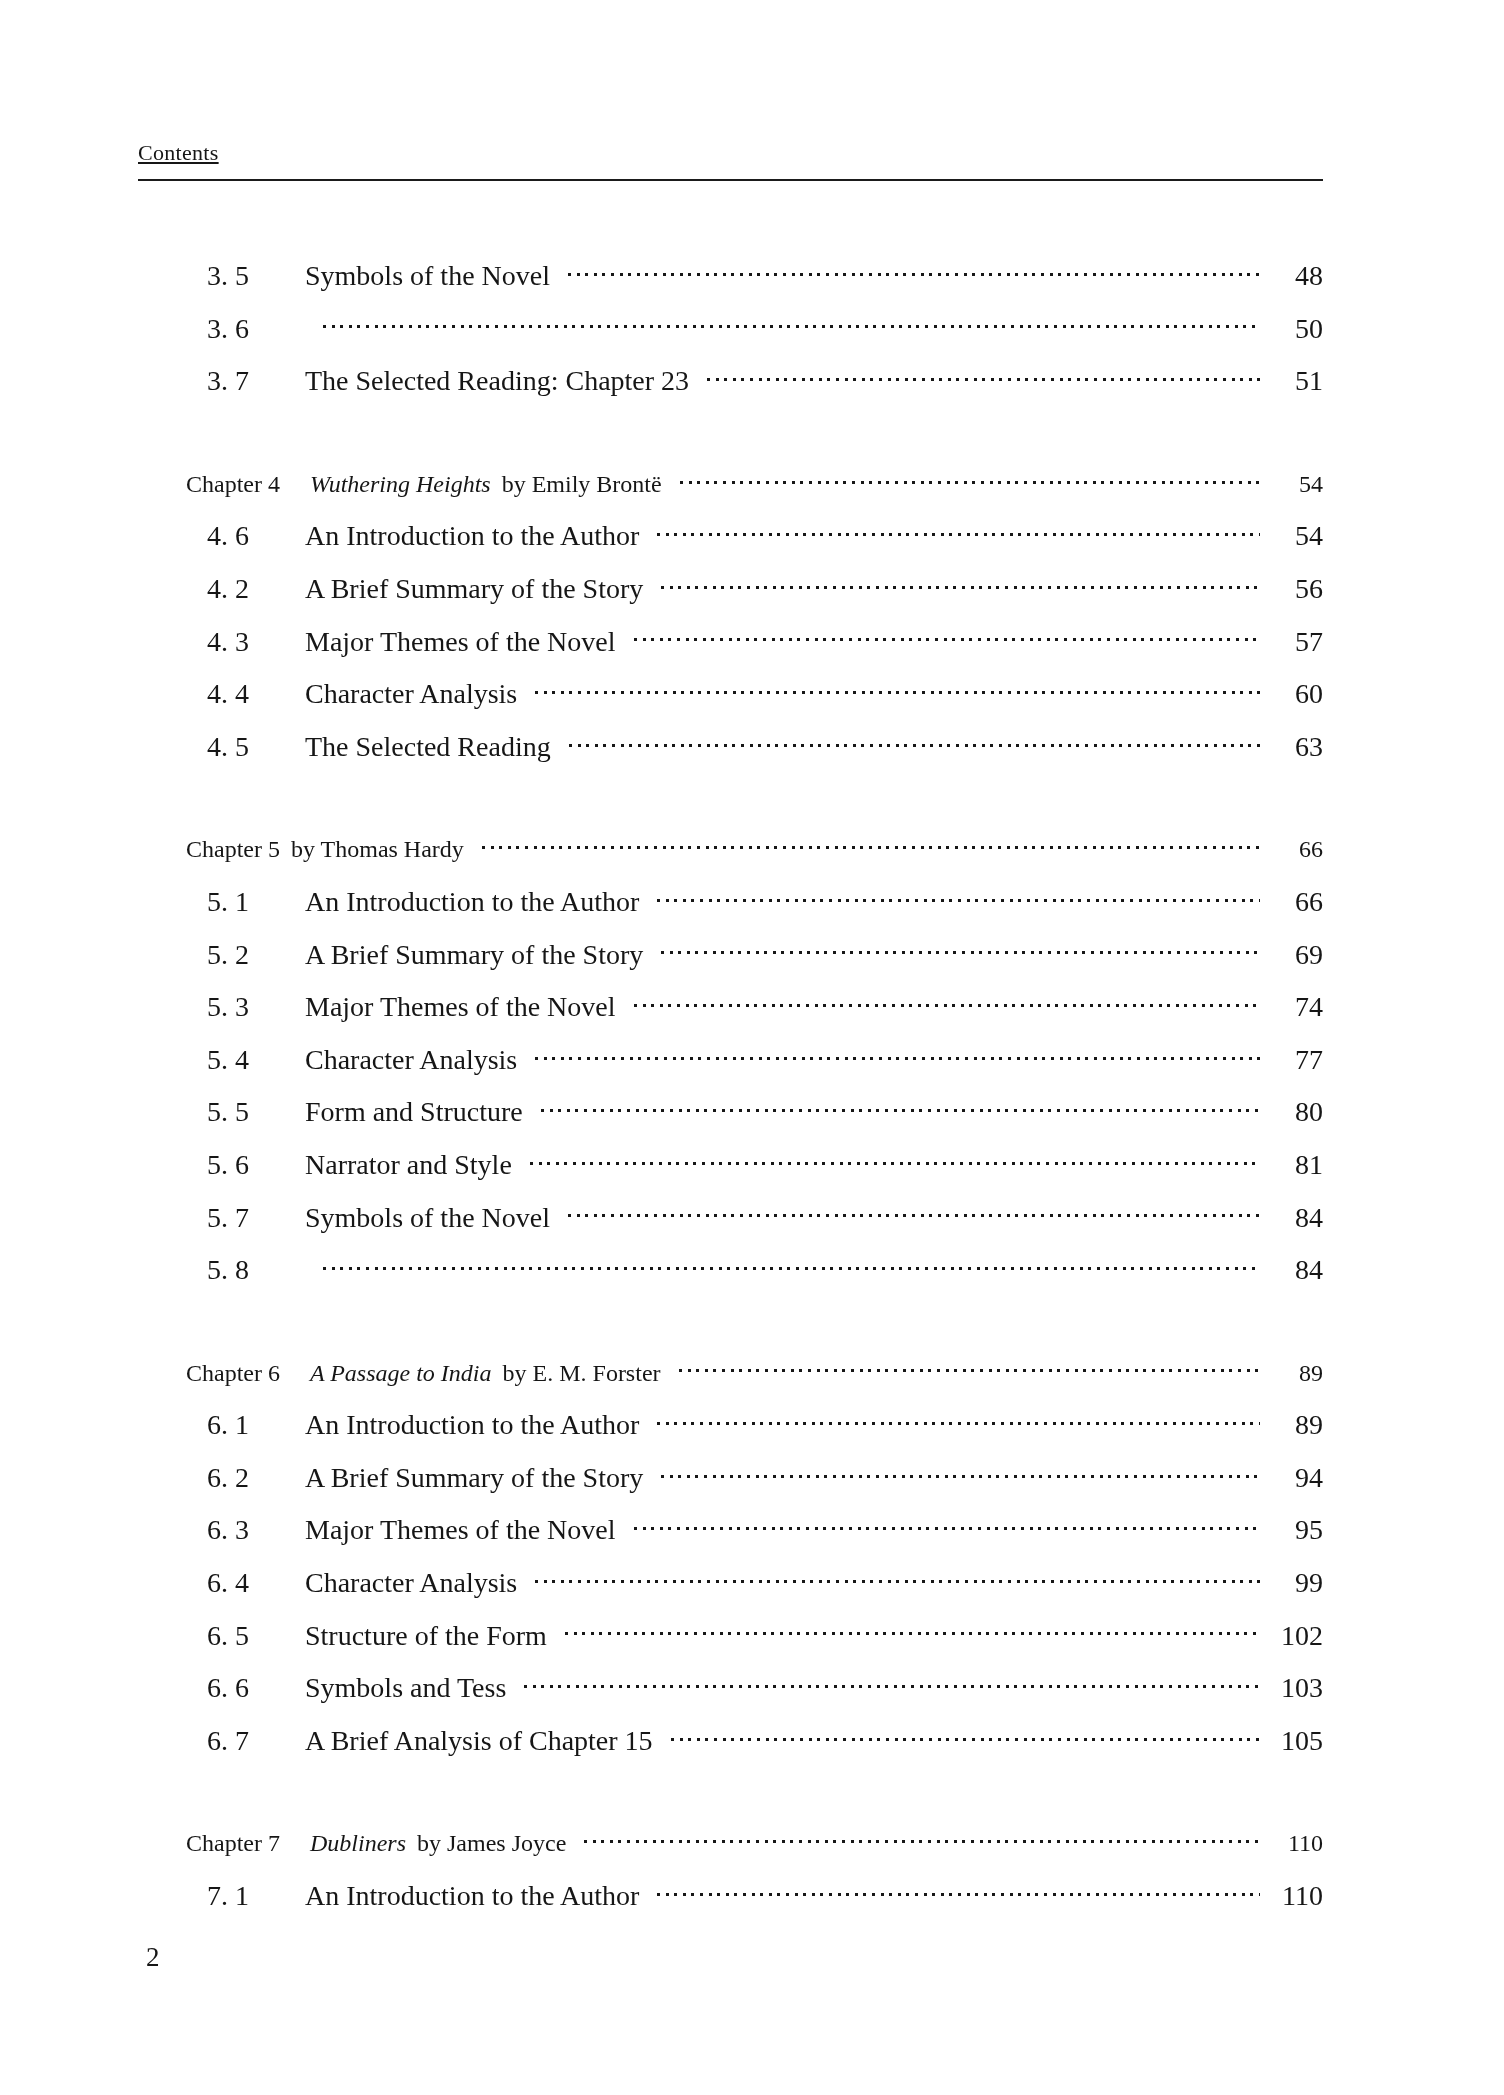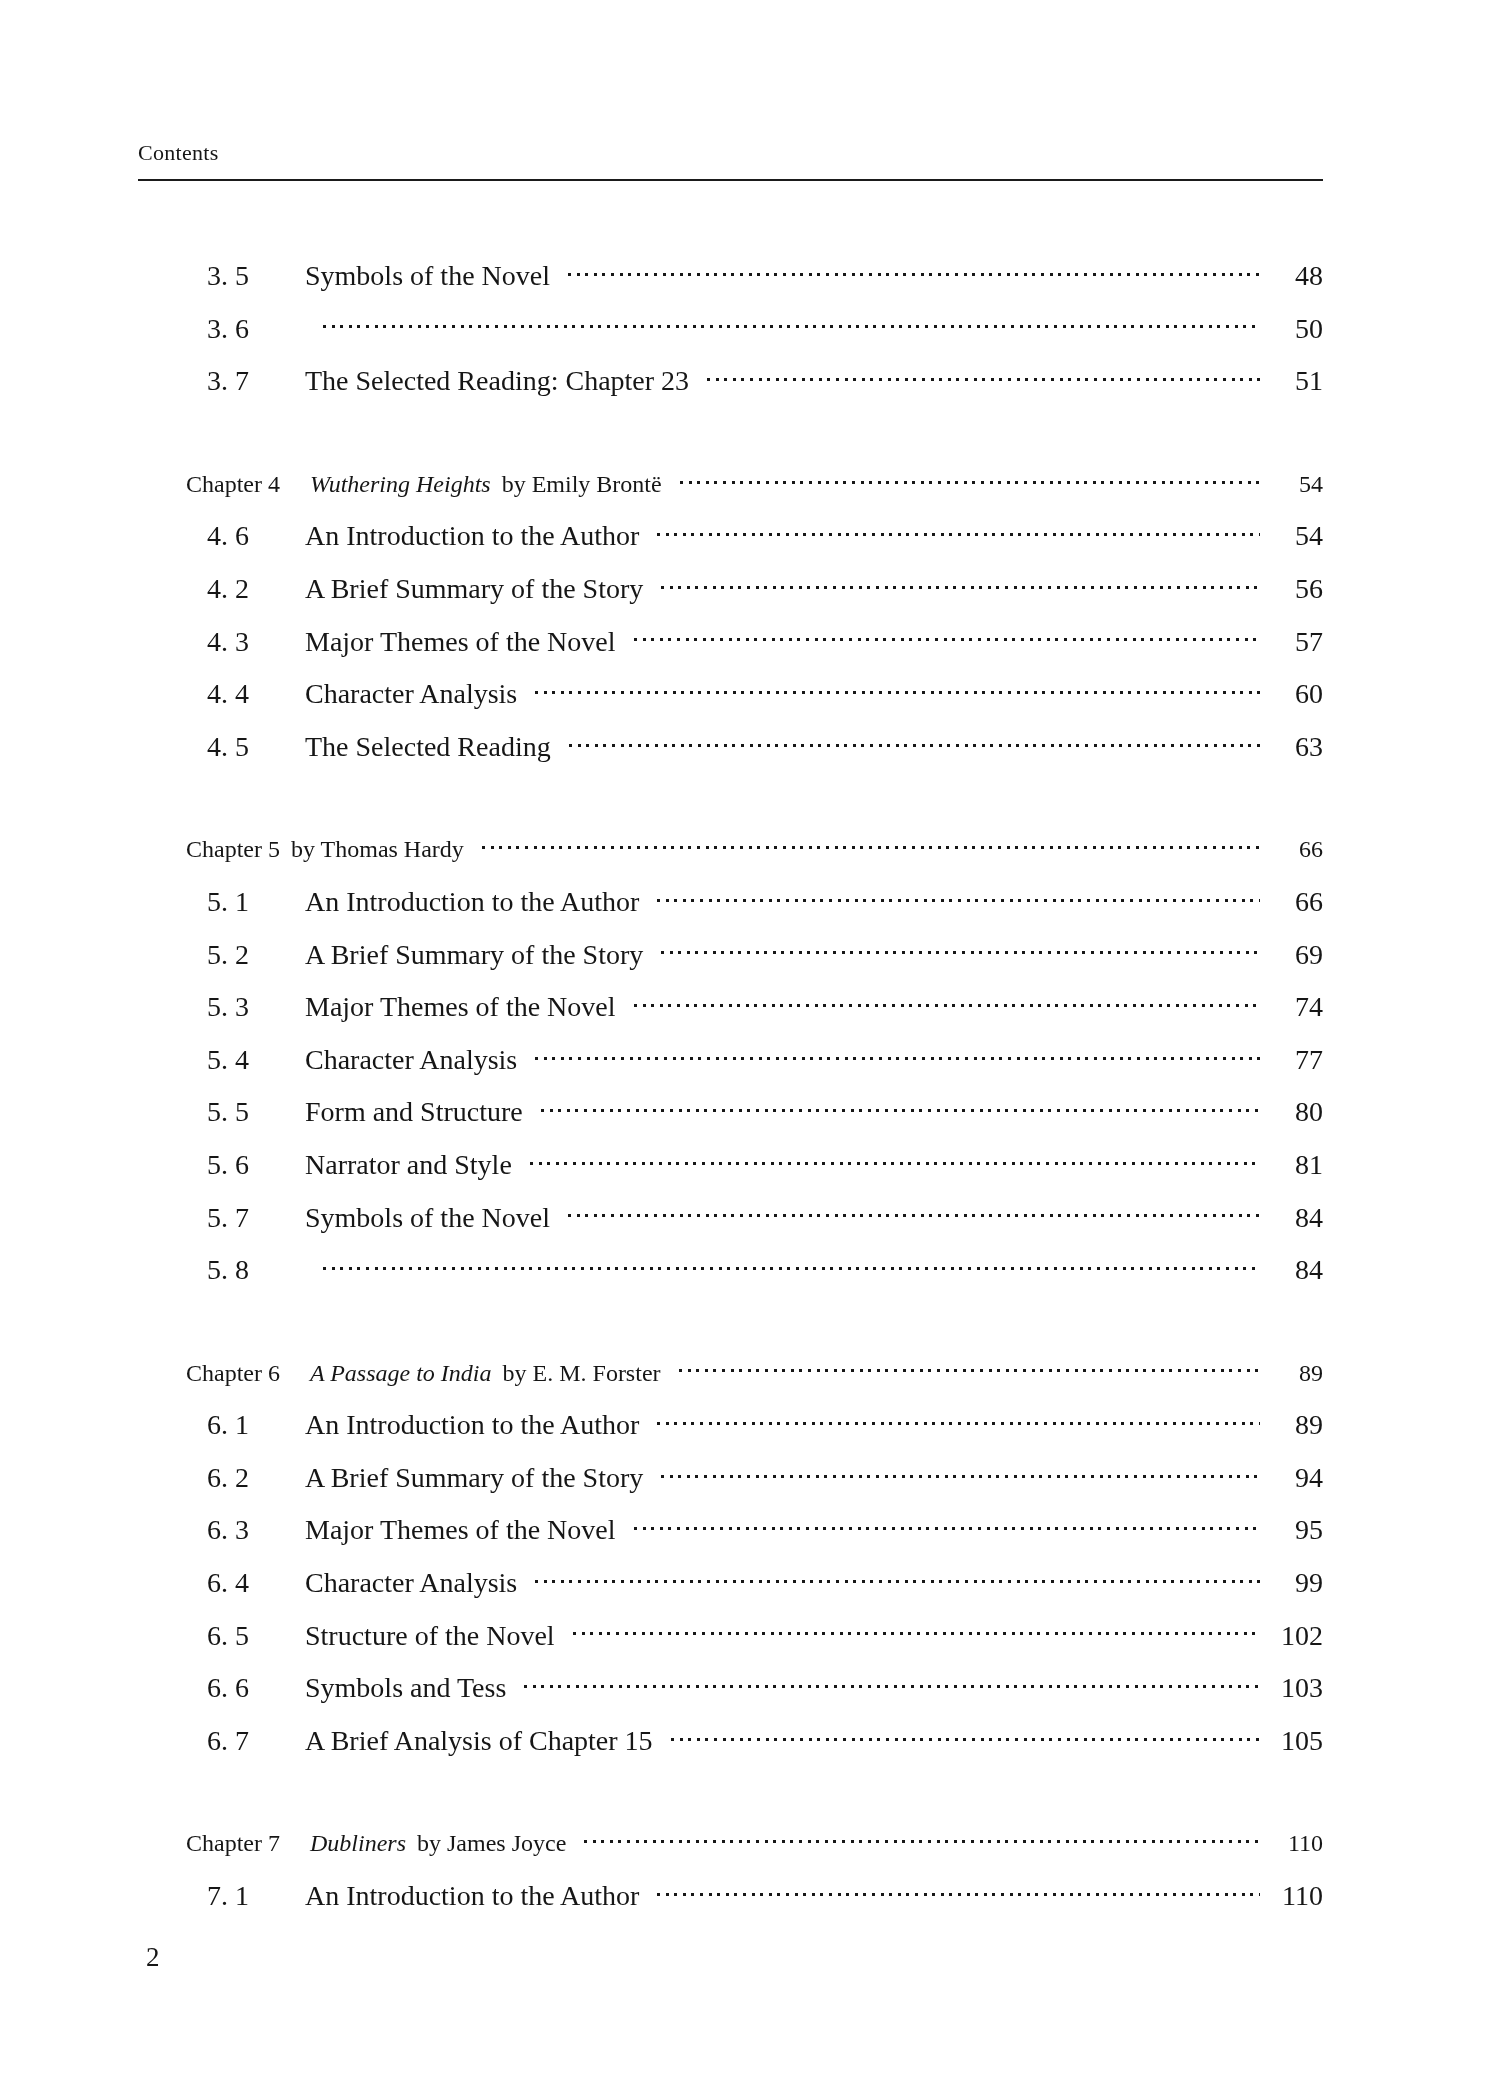--- a/index.html
+++ b/index.html
@@ -16,20 +16,21 @@
   .content {
     position: absolute;
     left: 138px;
     top: 141px;
     width: 1185px; 
   }
   .running-head {
     font-size: 22px;
     line-height: 24px;
     letter-spacing: 0.3px;
+    text-decoration: underline;
   }
   .rule {
     margin-top: 14px;
     border-bottom: 2px solid #1b1b1b;
     height: 0;
   }
   .toc { margin-top: 69px; }
 
   .row {
     display: flex;
@@ -221,21 +222,21 @@
           <span class="pagenum">95</span>
         </div>
         <div class="row">
           <span class="num">6. 4</span>
           <span class="title">Character Analysis</span>
           <span class="leader"></span>
           <span class="pagenum">99</span>
         </div>
         <div class="row">
           <span class="num">6. 5</span>
-          <span class="title">Structure of the Novel</span>
+          <span class="title">Structure of the Form</span>
           <span class="leader"></span>
           <span class="pagenum">102</span>
         </div>
         <div class="row">
           <span class="num">6. 6</span>
           <span class="title">Symbols and Tess</span>
           <span class="leader"></span>
           <span class="pagenum">103</span>
         </div>
         <div class="row">

